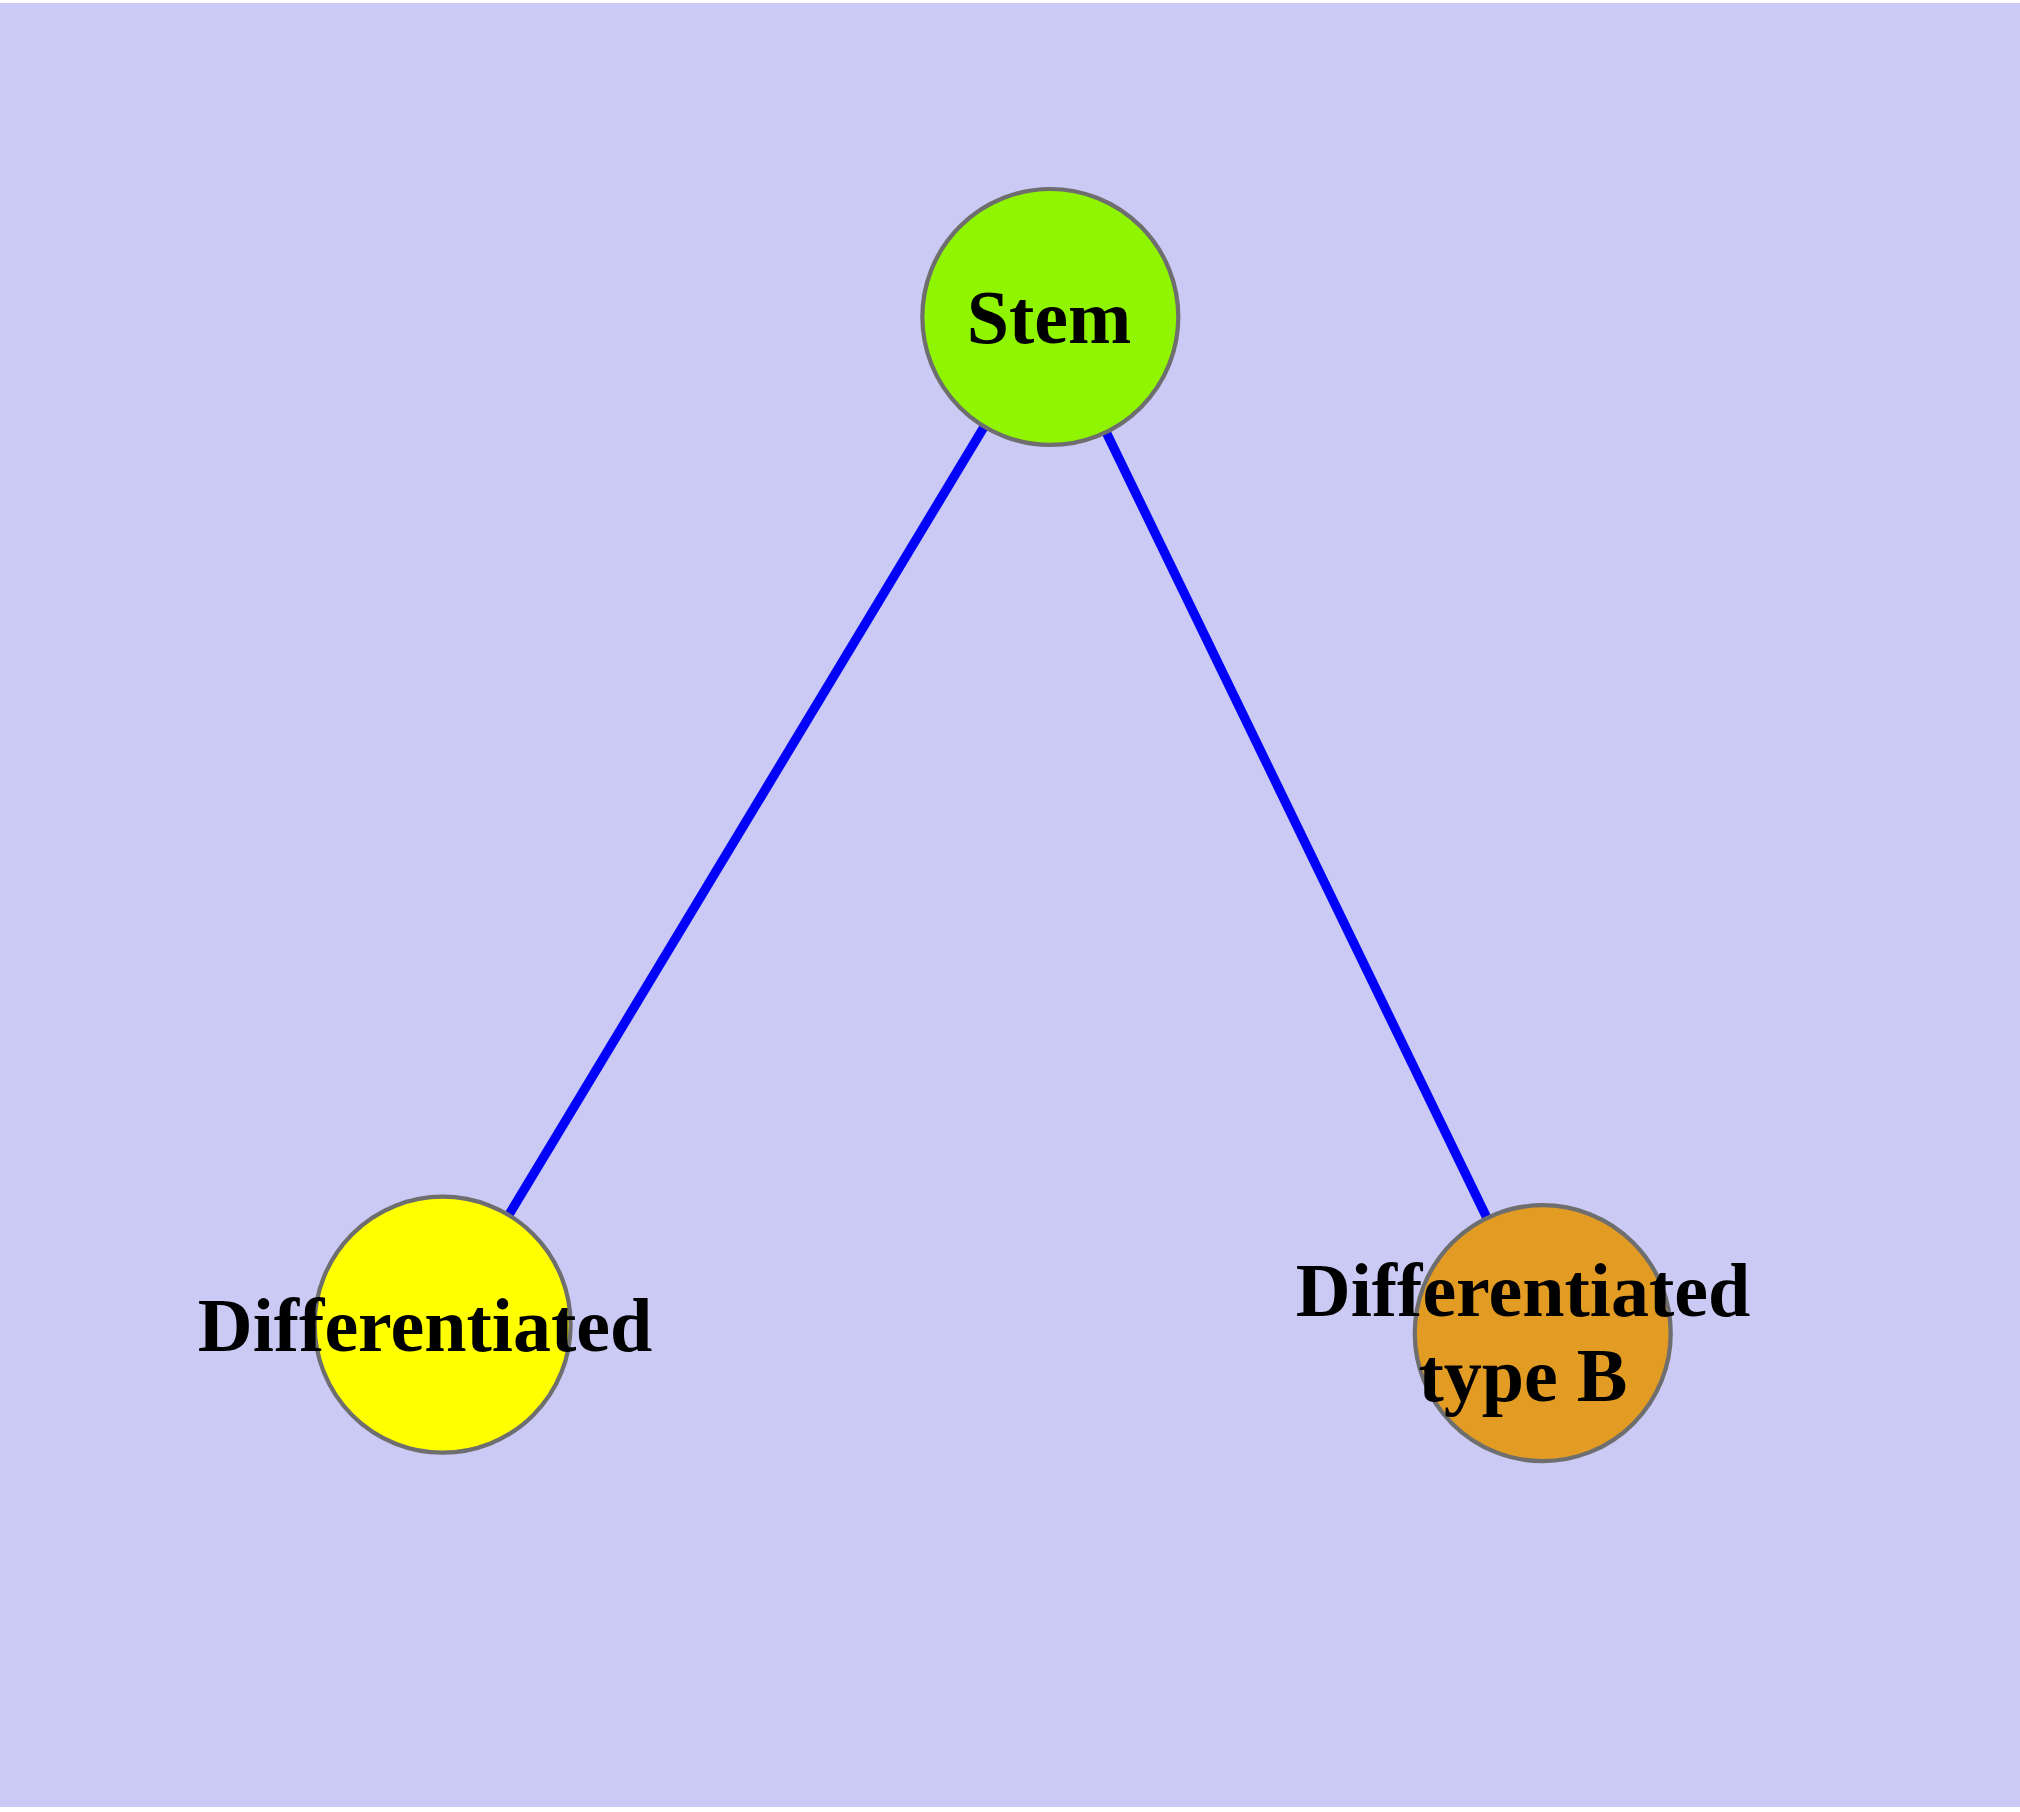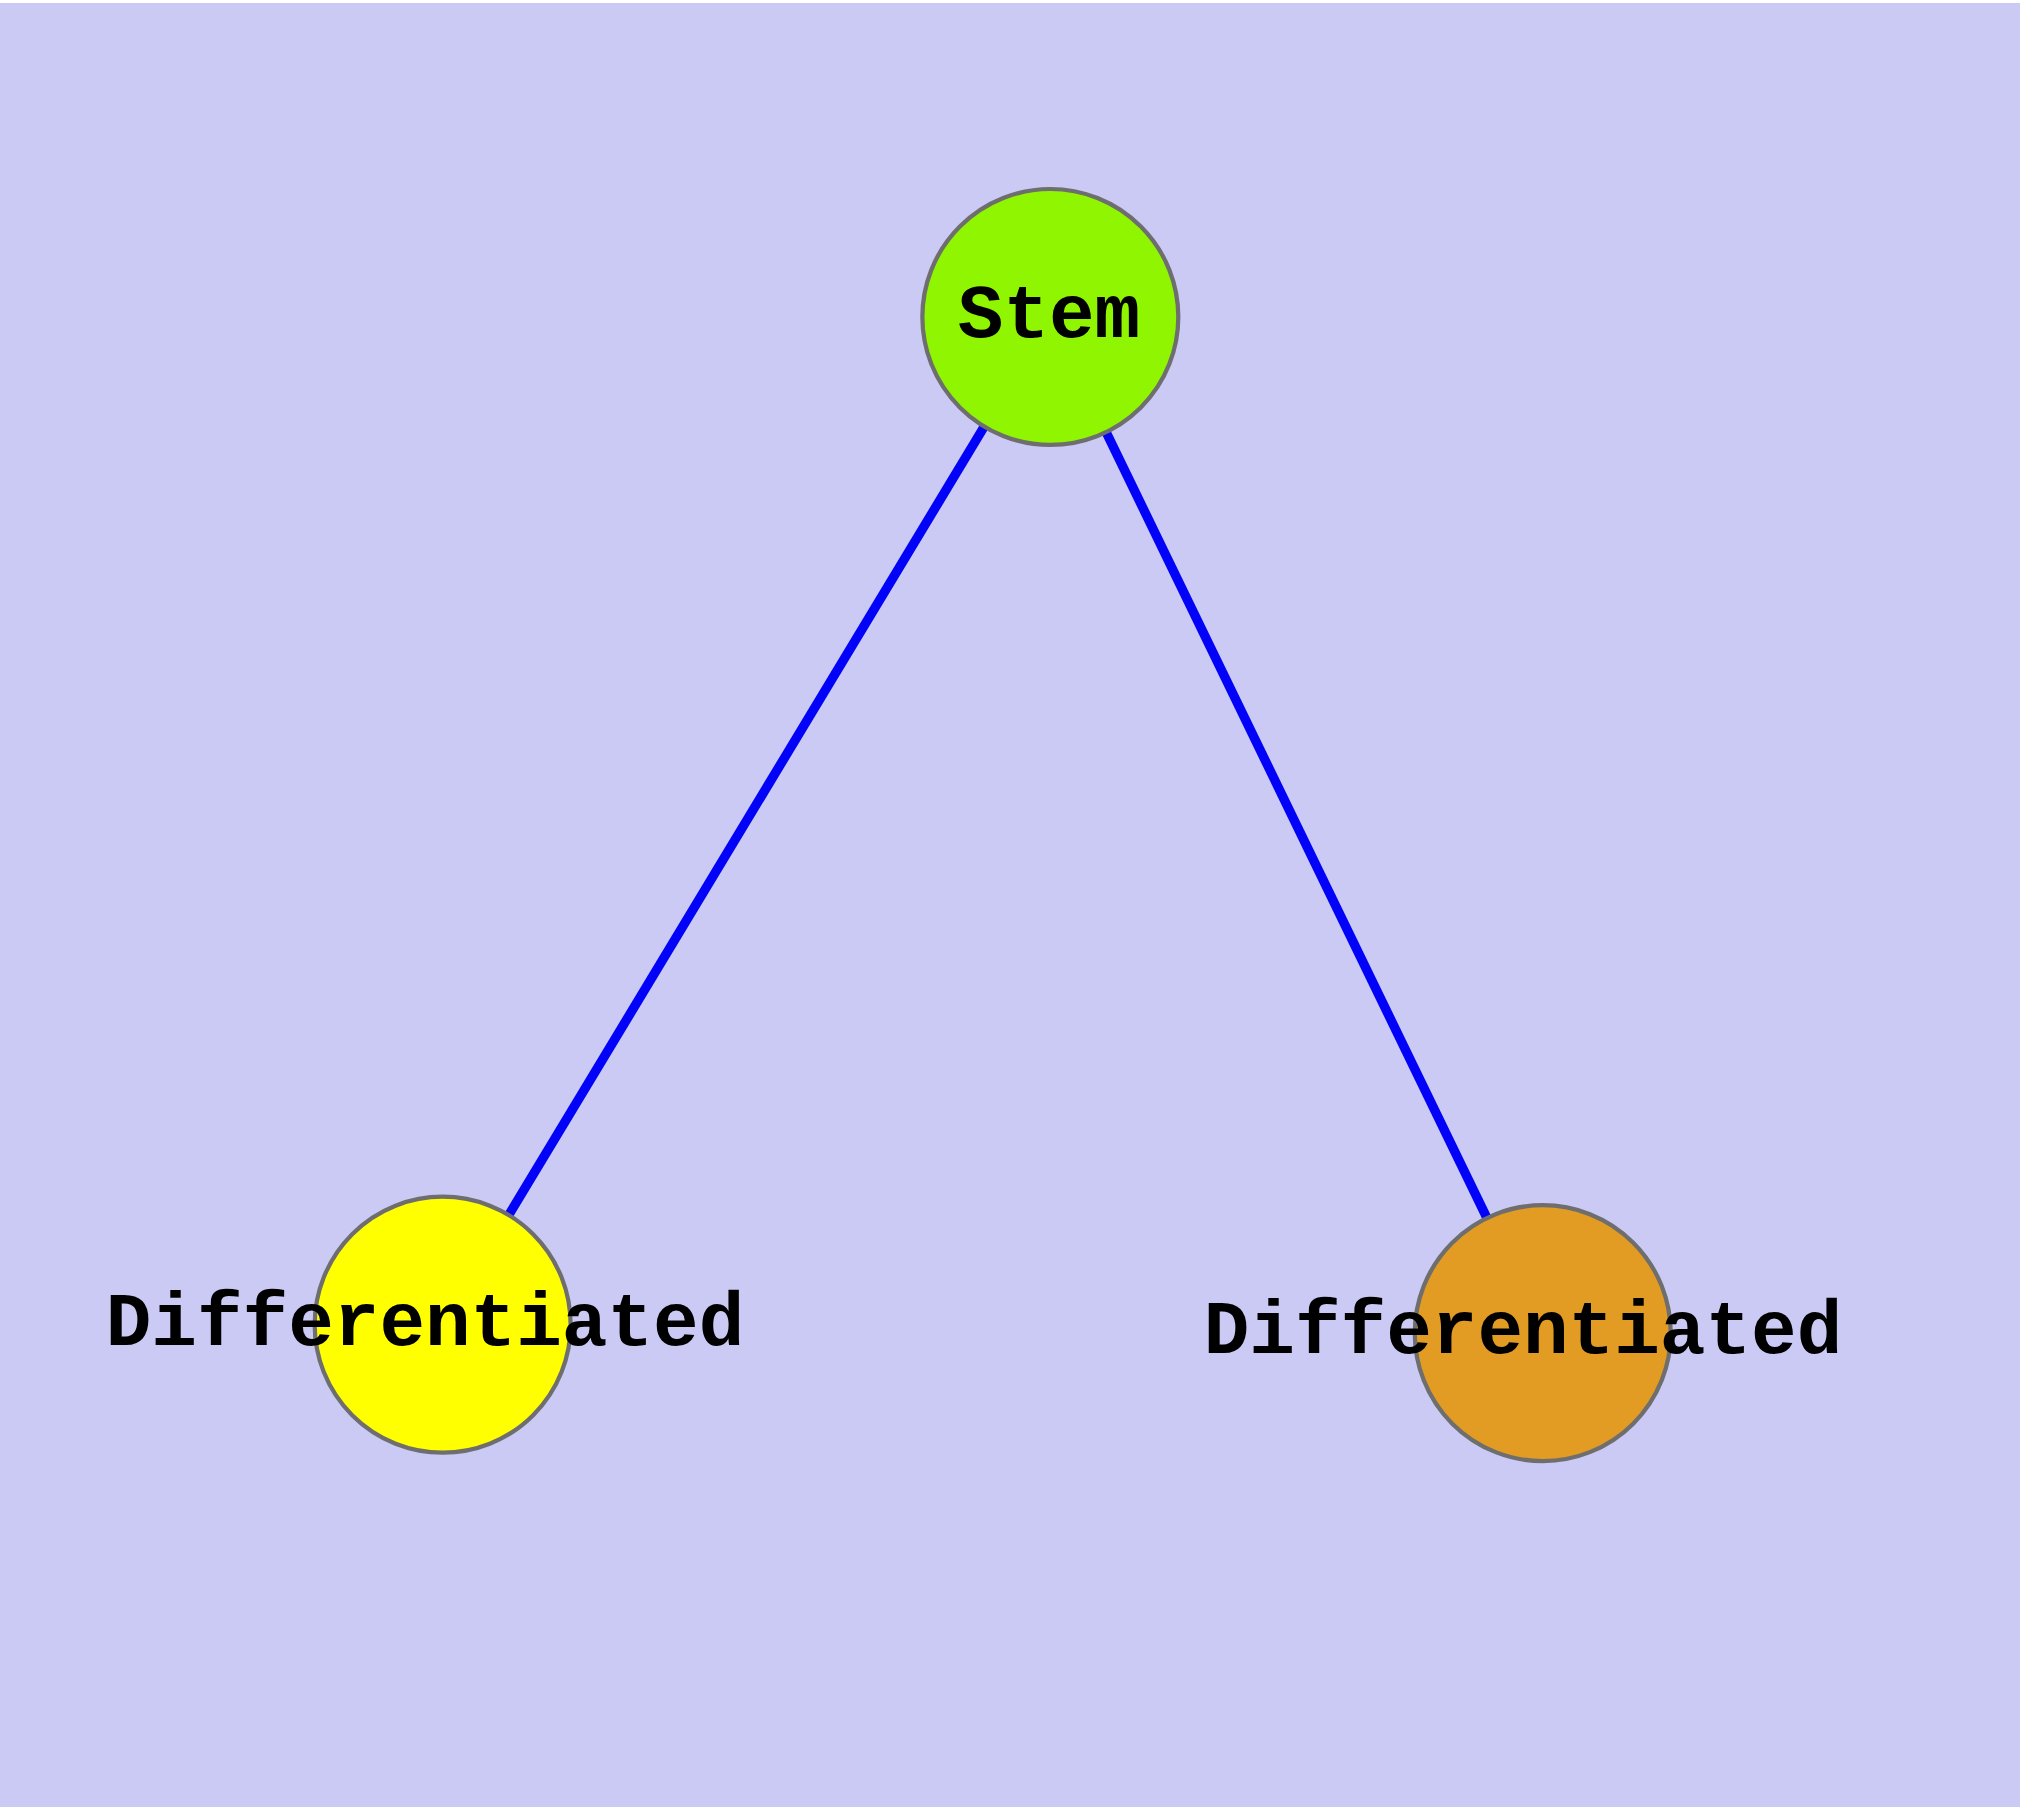--- a/index.html
+++ b/index.html
@@ -6,21 +6,21 @@
     margin: 0;
     padding: 0;
     background: #ffffff;
   }
   #canvas {
     position: relative;
     width: 2021px;
     height: 1812px;
     background: #ffffff;
     overflow: hidden;
-    font-family: Liberation Mono, monospace;
+    font-family: Liberation Serif, serif;
   }
   #panel {
     position: absolute;
     left: 0;
     top: 2.5px;
     width: 2021px;
     height: 1804px;
     background: #CACAF5;
   }
   #graph-svg {
@@ -72,16 +72,17 @@
   <div class="node-label" style="left:1049px; top:317px">
     <div>Stem</div>
   </div>
 
   <div class="node-label" style="left:425px; top:1325px">
     <div>Differentiated</div>
   </div>
 
   <div class="node-label" style="left:1523px; top:1333px">
     <div>Differentiated</div>
+    <div>type B</div>
   </div>
 
 </div>
 
 
 </body></html>

